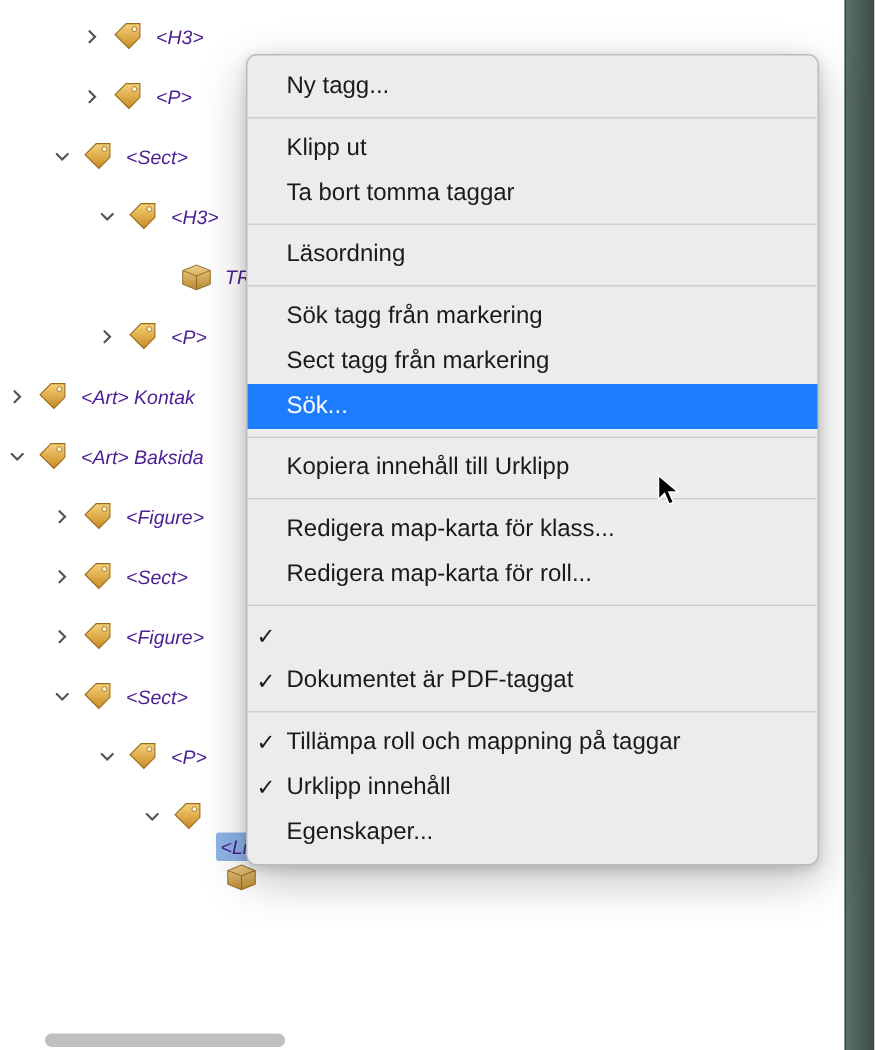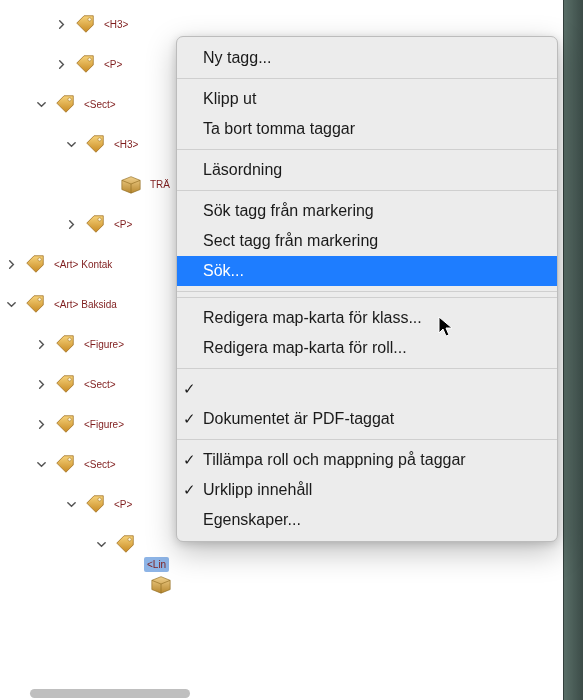--- a/index.html
+++ b/index.html
@@ -48,33 +48,34 @@
   }
   .box-icon {
     width: 22px;
     height: 22px;
     margin-right: 8px;
     display: inline-flex;
     align-items: center;
     justify-content: center;
   }
   .label {
-    font-size: 10px;
-    color: #7f1d1d;
+    font-size: 13px;
+    color: #4c1d95;
+    font-style: italic;
   }
   .row.selected .labelbox {
     background: #8db4e6;
     border-radius: 2px;
     padding: 2px 3px;
     margin-top: 40px;
   }
   .context-menu {
     position: absolute;
     top: 36px;
-    left: 176px;
+    left: 164px;
     width: 382px;
     background: #ececec;
     border: 1px solid #bcbcbc;
     border-radius: 7px;
     box-shadow: 0 10px 30px rgba(0,0,0,.25), 0 2px 8px rgba(0,0,0,.15);
     padding: 6px 0;
     z-index: 10;
   }
   .menu-item {
     display: flex;
@@ -480,20 +481,23 @@
     <div class="menu-item">
       <span>Sök tagg från markering</span>
     </div>
     <div class="menu-item">
       <span>Sect tagg från markering</span>
     </div>
     <div class="menu-item highlight">
       <span>Sök...</span>
     </div>
     <div class="menu-sep"></div>
+    <div class="menu-item">
+      <span>Kopiera innehåll till Urklipp</span>
+    </div>
     <div class="menu-sep"></div>
     <div class="menu-item">
       <span>Redigera map-karta för klass...</span>
     </div>
     <div class="menu-item">
       <span>Redigera map-karta för roll...</span>
     </div>
     <div class="menu-sep"></div>
     <div class="menu-item">
       <span class="check">✓</span>

